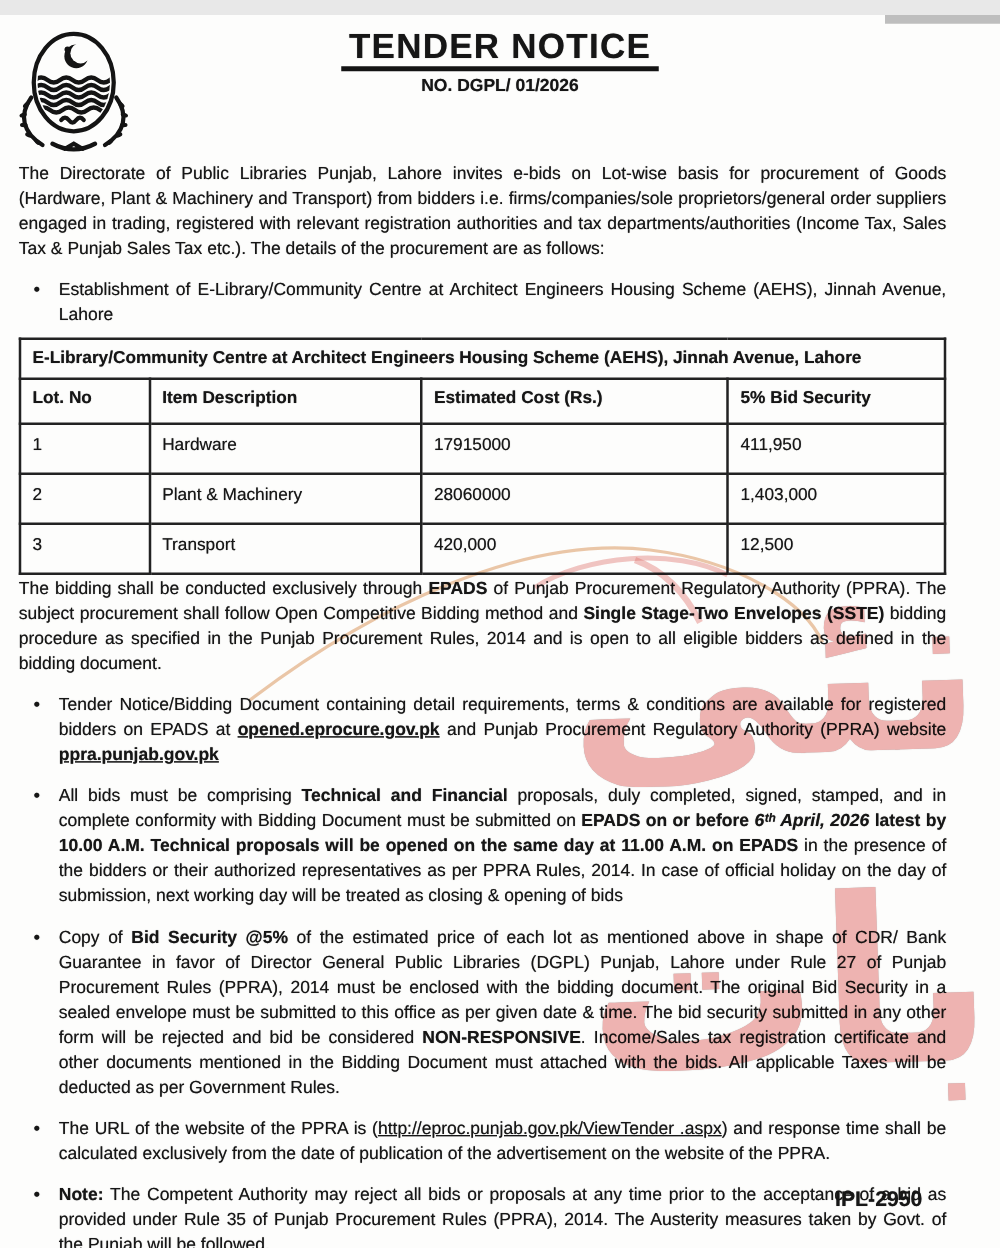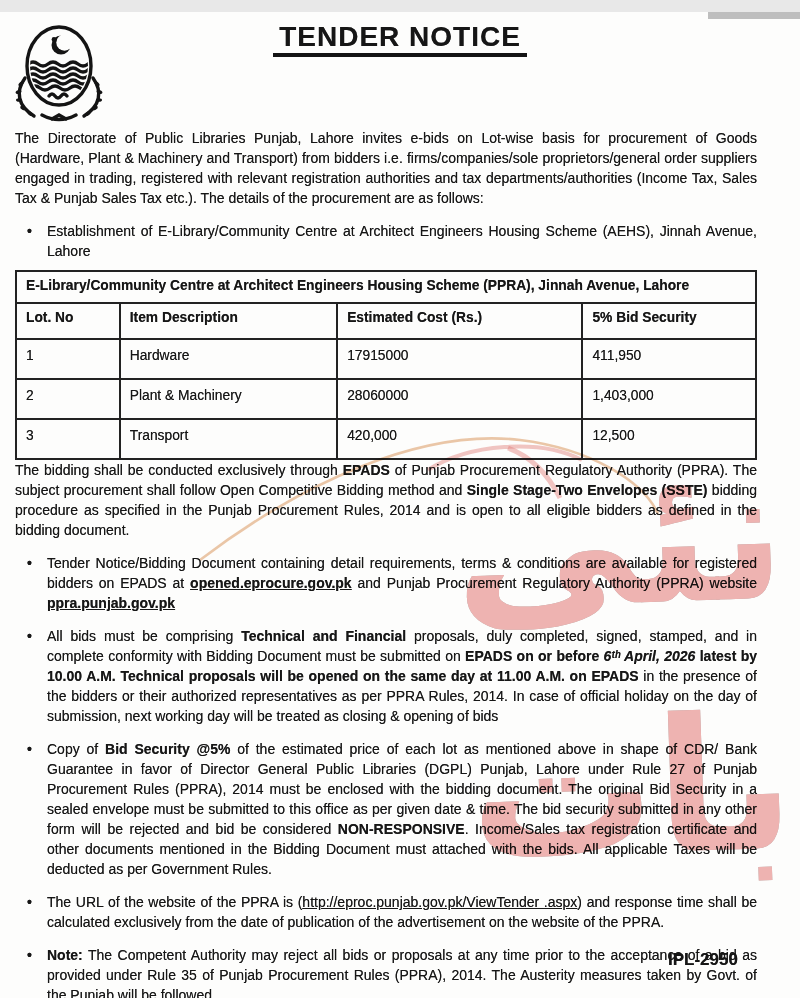--- a/index.html
+++ b/index.html
@@ -95,40 +95,41 @@
         <ellipse cx="80" cy="93.5" rx="3" ry="1.8" transform="rotate(-45 80 93.5)"></ellipse>
       </g>
       <path class="ink" stroke-width="2.6" d="M34 95 q17 9 34 0"></path>
       <path class="ink" stroke-width="2" d="M44 99 l7 -4 l7 4"></path>
     </svg>
   </div>
 
   <div class="title-wrap">
     <span class="doc-title">TENDER NOTICE</span>
   </div>
+  <div class="ref-no">NO. DGPL/ 01/2026</div>
 
   <div class="body">
 
     <p class="para mt6"><span>The Directorate of Public Libraries Punjab, Lahore invites e-bids on Lot-wise basis for procurement of Goods (Hardware, Plant &amp; Machinery and Transport) from bidders i.e. firms/companies/sole proprietors/general order suppliers engaged in trading, registered with relevant registration authorities and tax departments/authorities (Income Tax, Sales Tax &amp; Punjab Sales Tax etc.). The details of the procurement are as follows:</span></p>
 
     <div class="bullet">
       <span class="marker">•</span>
       <span class="btext"><span>Establishment of E-Library/Community Centre at Architect Engineers Housing Scheme (AEHS), Jinnah Avenue, Lahore</span></span>
     </div>
 
     <table class="lots">
       <colgroup>
           <col style="width:104px">
           <col style="width:218px">
           <col style="width:246px">
           <col style="width:174px">
         </colgroup>
       <thead>
         <tr>
-          <td class="caption-cell" colspan="4">E-Library/Community Centre at Architect Engineers Housing Scheme (PPRA), Jinnah Avenue, Lahore</td>
+          <td class="caption-cell" colspan="4">E-Library/Community Centre at Architect Engineers Housing Scheme (AEHS), Jinnah Avenue, Lahore</td>
         </tr>
         <tr>
           <th>Lot. No</th>
           <th>Item Description</th>
           <th>Estimated Cost (Rs.)</th>
           <th>5% Bid Security</th>
         </tr>
       </thead>
       <tbody>
           <tr>

